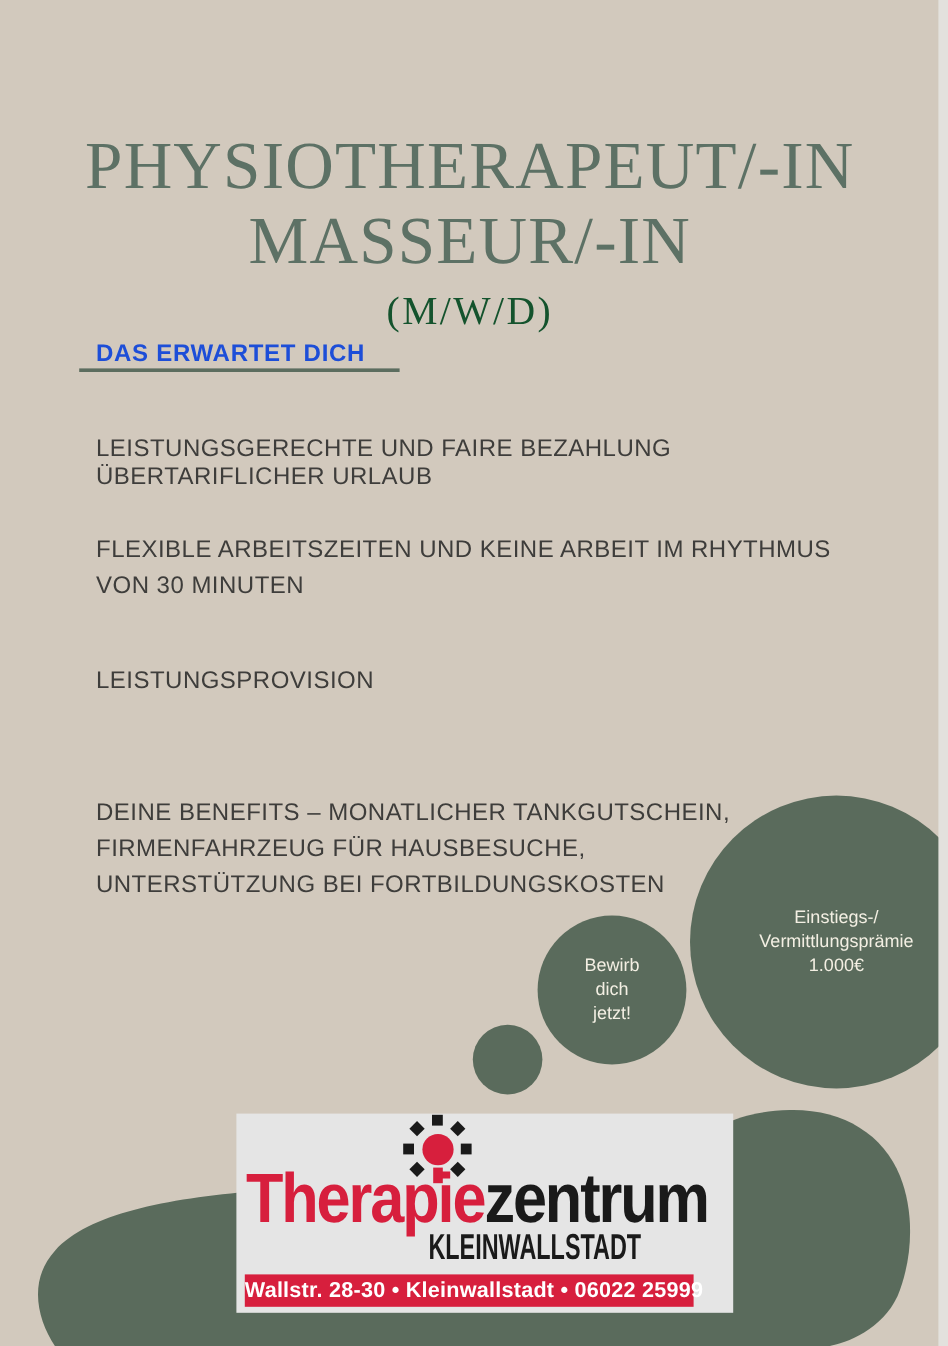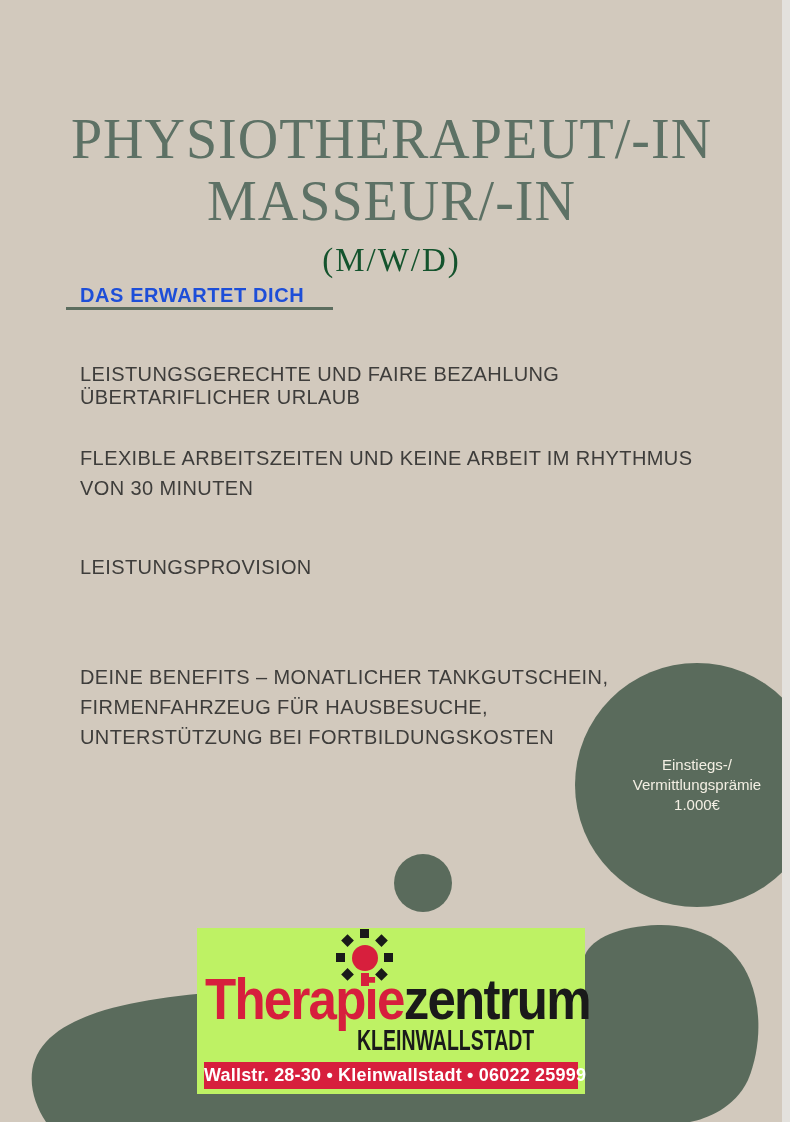--- a/index.html
+++ b/index.html
@@ -52,21 +52,21 @@
   }
   .badge-premium {
     left:575px; top:663px; width:244px; height:244px;
     display:flex; align-items:center; justify-content:center; text-align:center;
     color:#f3efe3; font-size:15px; line-height:20px; white-space:pre-line;
   }
 
   
   .logo-box {
     position:absolute; left:197px; top:928px; width:388px; height:166px;
-    background:#bef264; z-index:3;
+    background:#e5e5e5; z-index:3;padding-left:26px;
   }
   .sun { position:absolute; left:0; top:0; width:0; height:0; }
   .sun-core {
     position:absolute; left:155px; top:17px; width:26px; height:26px;
     background:#d71f3d; border-radius:50%;
   }
   .sun-ray {
     position:absolute; left:163px; top:25px; width:9px; height:9px; background:#1a1a1a;
   }
   .sun-stem { position:absolute; left:164px; top:45px; width:8px; height:13px; background:#d71f3d; }
@@ -117,20 +117,25 @@
   <div class="benefit-item item-1">ÜBERTARIFLICHER URLAUB</div>
   <div class="benefit-item item-2">FLEXIBLE ARBEITSZEITEN UND KEINE ARBEIT IM RHYTHMUS
 VON 30 MINUTEN</div>
   <div class="benefit-item item-3">LEISTUNGSPROVISION</div>
   <div class="benefit-item item-5">DEINE BENEFITS – MONATLICHER TANKGUTSCHEIN,
 FIRMENFAHRZEUG FÜR HAUSBESUCHE,
 UNTERSTÜTZUNG BEI FORTBILDUNGSKOSTEN</div>
 
   <div class="circle dot-small"></div>
 
+  <div class="circle badge-apply">
+    <span>Bewirb
+dich
+jetzt!</span>
+  </div>
 
   <div class="circle badge-premium">
     <span>Einstiegs-/
 Vermittlungsprämie
 1.000€</span>
   </div>
 
   <div class="logo-box">
     <div class="sun">
       <span class="sun-ray" style="transform:rotate(0deg)   translateY(-24px);"></span>

